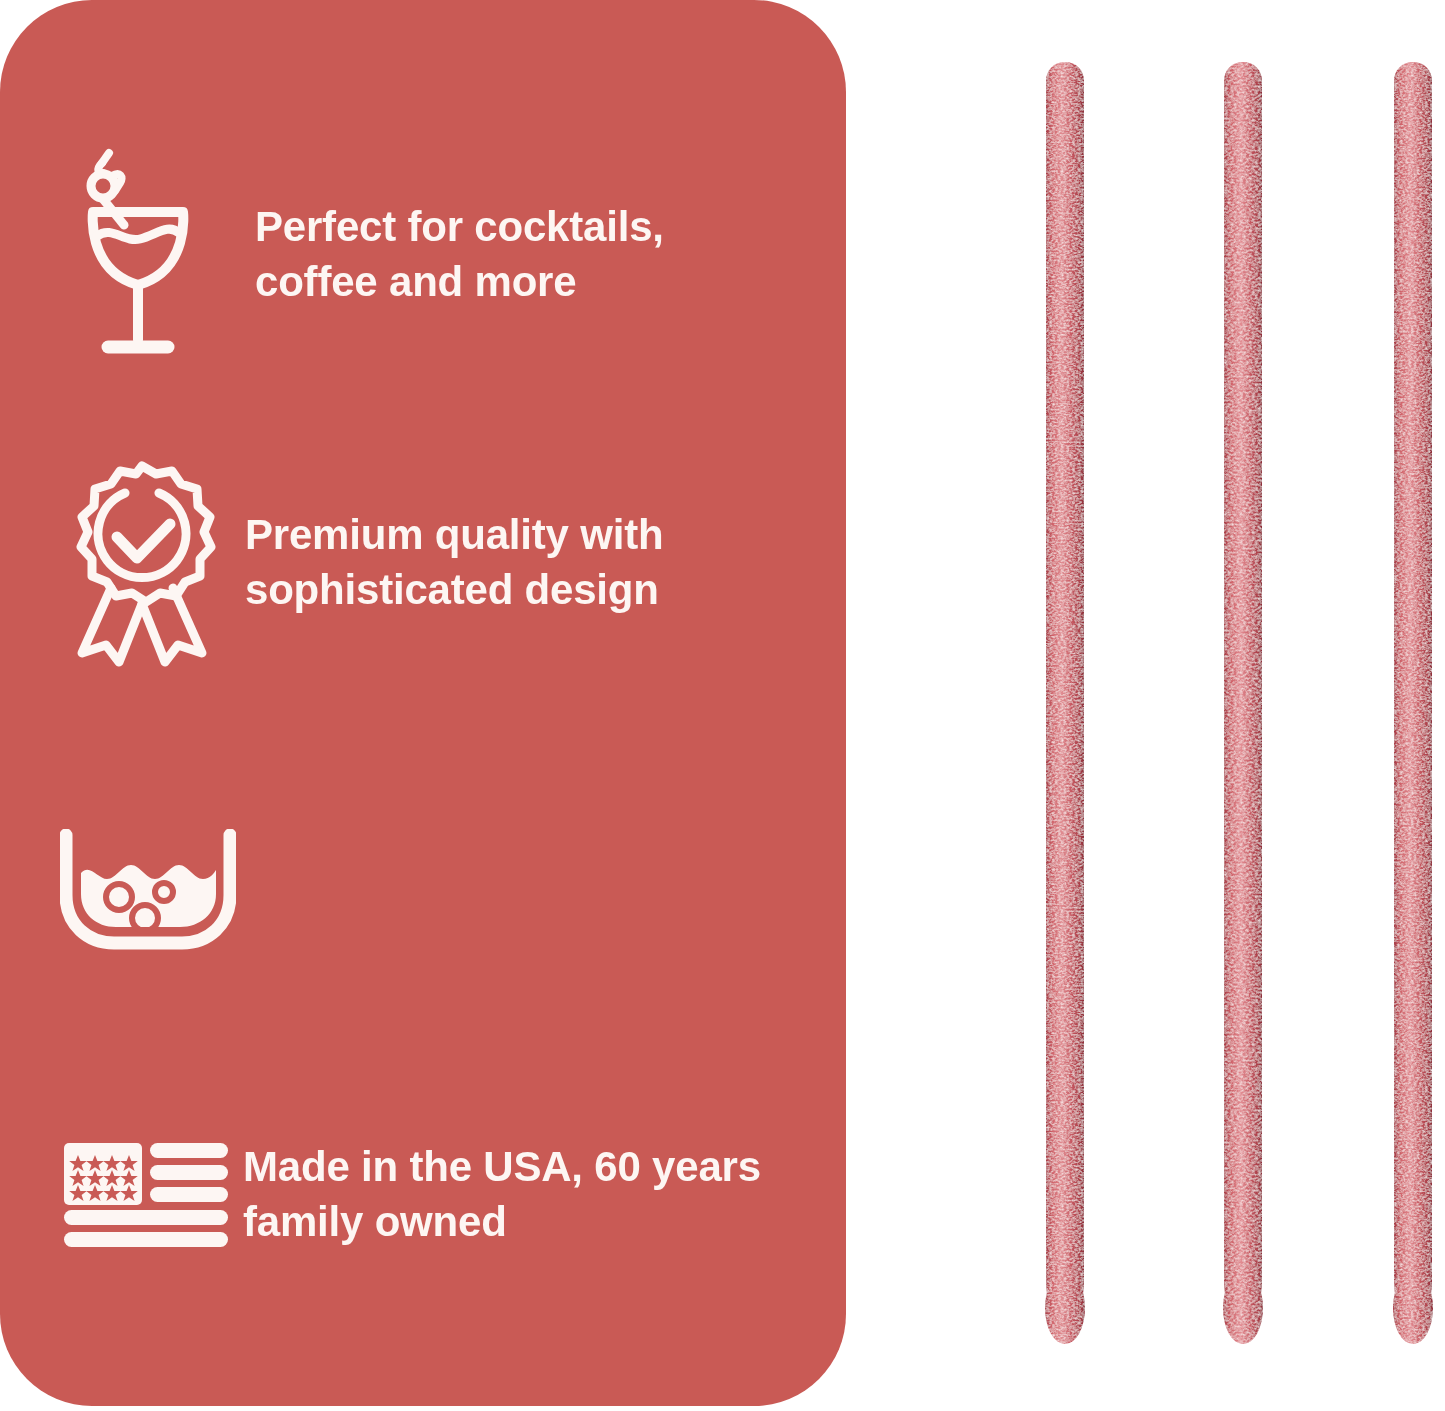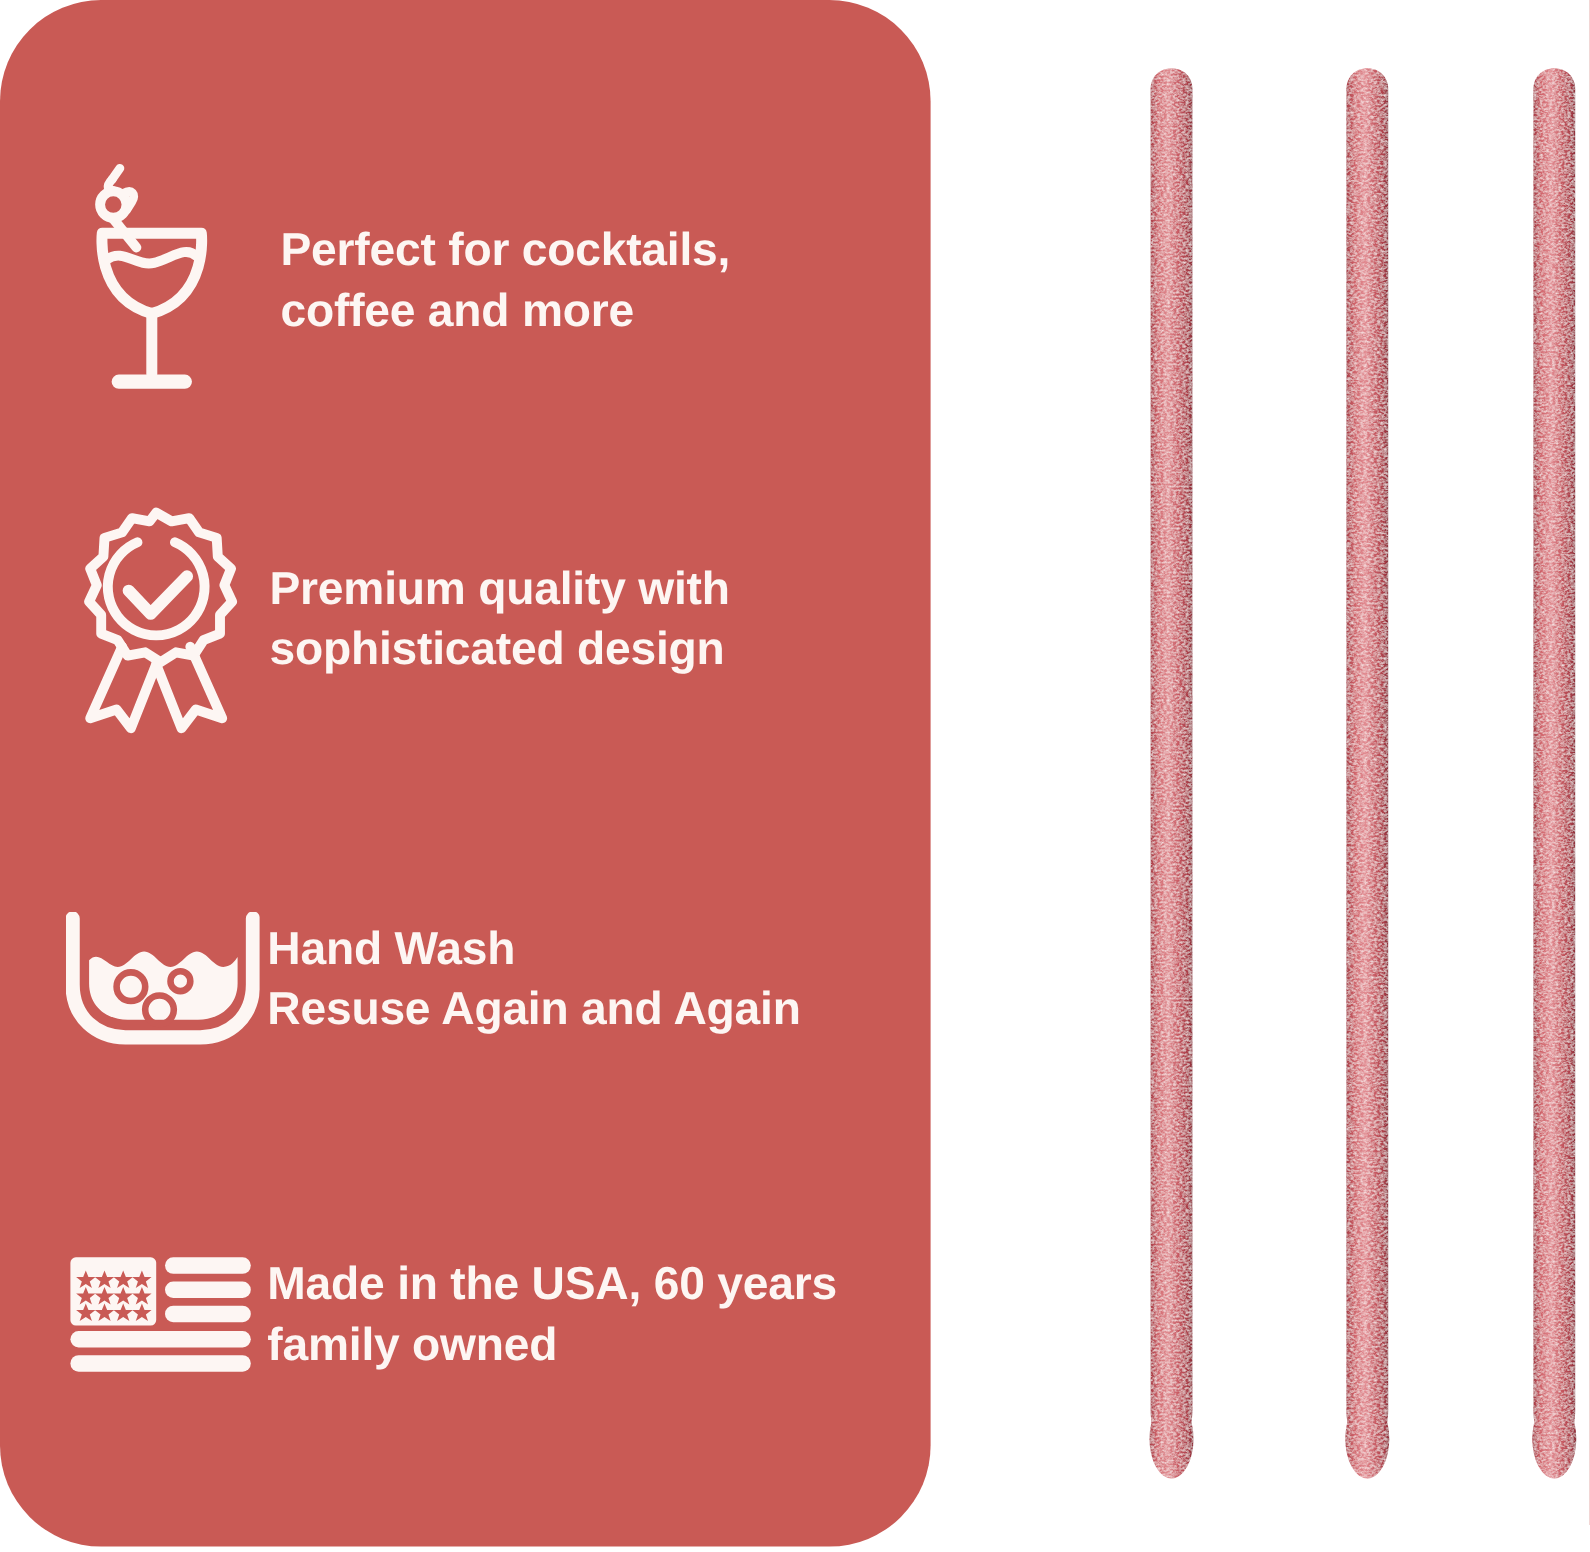--- a/index.html
+++ b/index.html
@@ -138,22 +138,20 @@
         <path d="M21 44
                  C30 34 38 50 47 50 C56 50 62 36 71 36 C80 36 86 50 95 50
                  C104 50 110 36 119 36 C128 36 134 50 143 50 C150 50 154 44 156 41
                  L156 65 C156 85 140 98 120 98 L56 98 C36 98 21 85 21 65 Z" fill="#fdf6f3"></path>
 
         <circle cx="59" cy="68" r="13" fill="none" stroke="#c95a55" stroke-width="6"></circle>
         <circle cx="104" cy="63" r="9" fill="none" stroke="#c95a55" stroke-width="6"></circle>
         <circle cx="85" cy="89" r="13" fill="none" stroke="#c95a55" stroke-width="6"></circle>
       </svg>
     </div>
-    <div class="feature-text">Hand Wash
-Resuse Again and Again</div>
   </div>
 
   <div class="feature-row" id="row-usa">
     <div class="feature-icon">
       <svg width="172" height="112" viewBox="0 0 172 112" fill="none" aria-hidden="true">
 
         <rect x="4" y="4" width="78" height="62" rx="5" fill="#fdf6f3"></rect>
 
         <g fill="#c95a55">
           <polygon points="18,16 20.4,22 26.8,22 21.6,25.9 23.6,32 18,28.3 12.4,32 14.4,25.9 9.2,22 15.6,22"></polygon>

